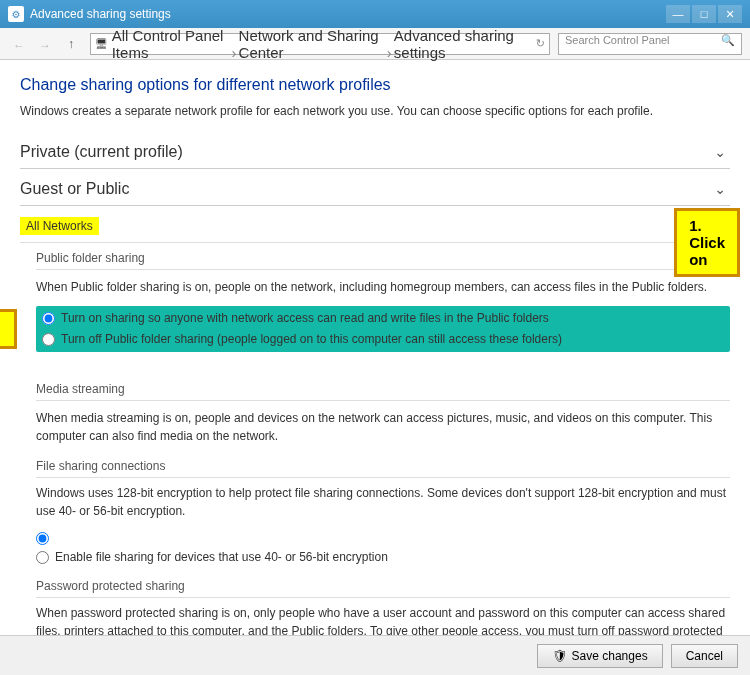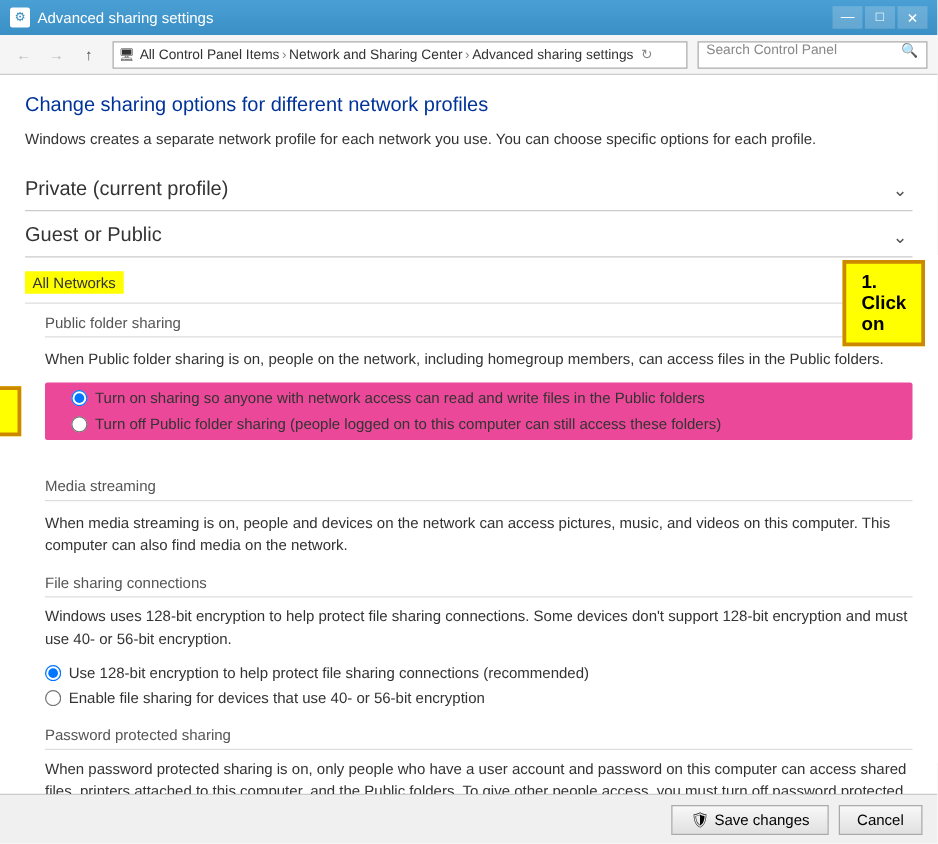--- a/index.html
+++ b/index.html
@@ -78,21 +78,21 @@
       align-items: center;
       padding: 0 4px;
       font-size: 11px;
       color: #333;
       margin: 0 4px;
     }
     .address-icon {
       margin-right: 4px;
       font-size: 10px;
     }
-    .breadcrumb { display: flex; align-items: flex-end; gap: 2px; font-size: 11px; }
+    .breadcrumb { display: flex; align-items: flex-end; gap: 2px; font-size: 15px; }
     .breadcrumb-sep { color: #888; }
     .search-box {
       width: 184px;
       height: 22px;
       border: 1px solid #aaa;
       background: white;
       display: flex;
       align-items: flex-start;
       padding: 0 6px;
       font-size: 11px;
@@ -221,22 +221,22 @@
       cursor: pointer;
       line-height: 1.4;
     }
 
     .radio-option input[type="radio"] {
       margin-top: 2px;
       flex-shrink: 0;
     }
 
     .highlighted-options {
-      background: #ec4899;
-      padding: 4px 21px;
+      background: #14b8a6;
+      padding: 4px 6px;
       border-radius: 2px;
       justify-content: space-between;
     }
 
     .turn-on-badge {
       position: absolute;
       left: -180px;
       top: 50%;
       transform: translateY(-50%);
       background: #ffff00;
@@ -396,21 +396,20 @@
           <div class="section-title">Media streaming</div>
           <div class="section-description">When media streaming is on, people and devices on the network can access pictures, music, and videos on this computer. This computer can also find media on the network.</div>
         </div>
 
         <div style="margin-bottom:14px;">
           <div class="file-sharing-title">File sharing connections</div>
           <div class="section-description">Windows uses 128-bit encryption to help protect file sharing connections. Some devices don't support 128-bit encryption and must use 40- or 56-bit encryption.</div>
           <div class="radio-group">
             <label class="radio-option">
               <input type="radio" name="file_sharing" checked="" style="">
-              <span>Use 128-bit encryption to help protect file sharing connections (recommended)</span>
             </label>
             <label class="radio-option">
               <input type="radio" name="file_sharing" style="">
               <span>Enable file sharing for devices that use 40- or 56-bit encryption</span>
             </label>
           </div>
         </div>
 
         <div style="margin-bottom:14px;">
           <div class="password-section-title">Password protected sharing</div>

